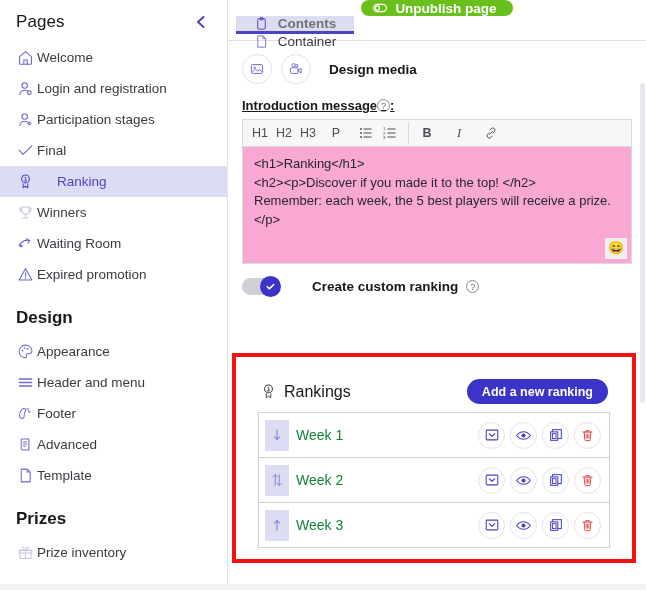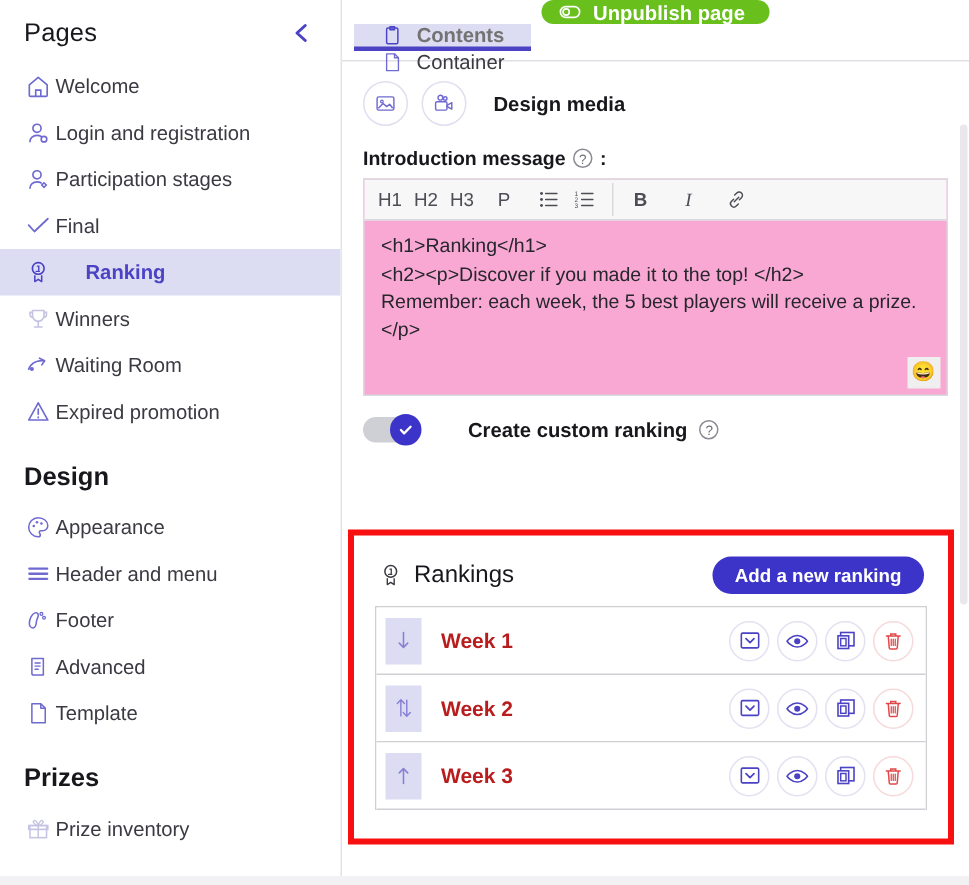--- a/index.html
+++ b/index.html
@@ -62,21 +62,21 @@
   .nav-item .lbl {
     font-size: 13.5px;
     color: #3a3a42;
     white-space: nowrap;
   }
   .nav-item.active {
     background: #dcdcf3;
   }
   .nav-item.active .lbl {
     color: #4b43c4;
-    font-weight: bold;
+    font-weight: normal;
     padding-left: 20px;
   }
   .nav-item.active .ic { color: #4b43c4; }
   .nav-item.muted .ic { color: #c5c4e2; }
   .side-section {
     font-size: 17px;
     font-weight: bold;
     color: #17171c;
     padding: 18px 16px 8px 16px;
   }
@@ -167,25 +167,25 @@
   .upload-label {
     font-size: 13.5px;
     font-weight: bold;
     color: #17171c;
     margin-left: 9px;
   }
 
   .field-label {
     display: flex;
     align-items: center;
-    gap: 5px;
     font-size: 13px;
     font-weight: bold;
     color: #17171c;
     padding: 2px 0 6px 14px;
+    text-decoration: underline;
   }
   .qmark {
     width: 13px; height: 13px;
     border-radius: 50%;
     border: 1.2px solid #8b8b93;
     color: #6b6b74;
     font-size: 9px;
     display: flex; align-items: center; justify-content: center;
     font-weight: normal;
     cursor: pointer;
@@ -270,21 +270,21 @@
 
   
   .highlight-box {
     position: absolute;
     left: 4px;
     top: 312px;
     width: 404px;
     height: 210px;
     border: 4px solid #f80f0f;
     background: #ffffff;
-    padding: 4px;
+    padding: 12px;
   }
   .rank-head {
     display: flex;
     align-items: center;
     justify-content: space-between;
     padding: 10px 12px 8px 12px;
   }
   .rank-title-wrap {
     display: flex; align-items: center; gap: 7px;
   }
@@ -323,23 +323,23 @@
     background: #dcdcf3;
     display: flex; align-items: center; justify-content: center;
     color: #8680d4;
     font-size: 13px;
     margin-left: 6px;
     cursor: grab;
     flex: 0 0 24px;
   }
   .rank-name {
     font-size: 14px;
-    font-weight: bold;
-    color: #b91c1c;
-    margin-left: 13px;
+    font-weight: normal;
+    color: #15803d;
+    margin-left: 7px;
     flex: 1;
   }
   .rank-actions {
     display: flex;
     align-items: center;
     gap: 5px;
     padding-right: 8px;
   }
   .act {
     width: 27px; height: 27px;

